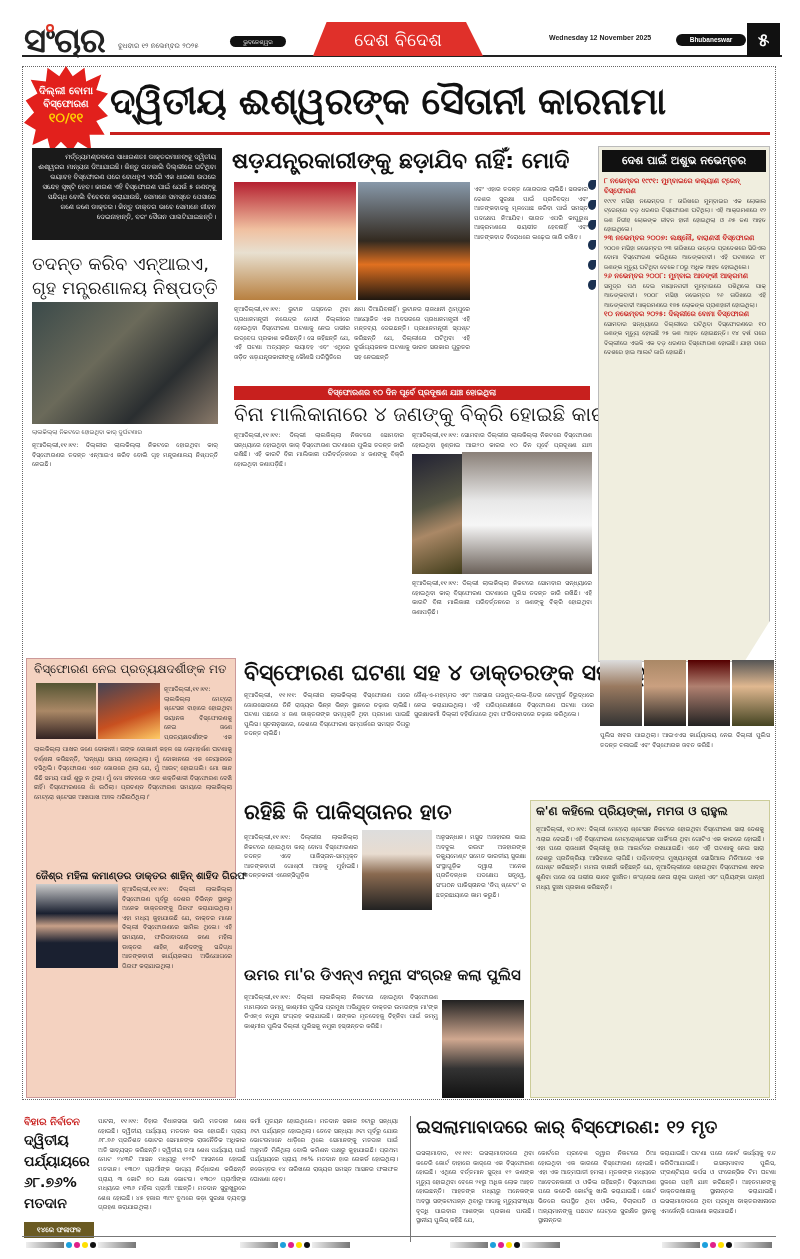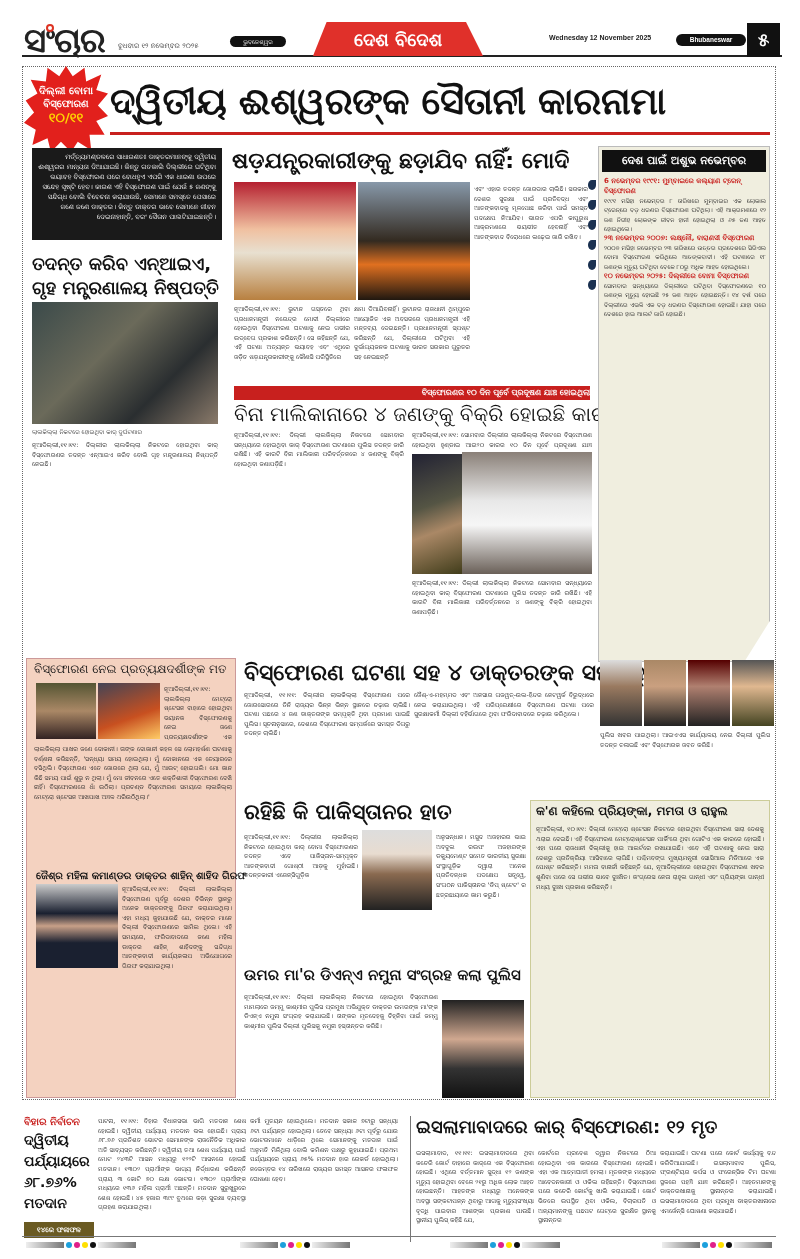--- a/index.html
+++ b/index.html
@@ -3,40 +3,40 @@
 <meta charset="utf-8">
 <style>
 *{box-sizing:border-box;margin:0;padding:0}
 body{width:800px;height:1259px;background:#fff;font-family:"DejaVu Sans",sans-serif;color:#111;position:relative;overflow:hidden}
 .abs{position:absolute}
 .mast{left:22px;top:0;width:760px;height:57px;border-bottom:2px solid #222}
 .logo{left:24px;top:20px;font-family:"DejaVu Serif",serif;font-weight:bold;font-size:34px;color:#222;letter-spacing:-1px}
 .logo-dot{left:46px;top:24px;width:8px;height:8px;border:2px solid #d32;border-radius:50%}
 .mast-date-or{left:118px;top:42px;font-size:7px;color:#333}
 .city-pill{left:230px;top:36px;width:56px;height:11px;background:#111;color:#fff;border-radius:8px;font-size:6px;text-align:center;line-height:11px}
-.section-band{left:313px;top:22px;width:170px;height:34px;background:#e0302a;clip-path:polygon(8% 0,90% 0,100% 100%,0 100%);color:#fff;font-size:18px;font-weight:bold;text-align:center;line-height:36px}
+.section-band{left:313px;top:22px;width:170px;height:34px;background:#e0302a;clip-path:polygon(8% 0,90% 0,100% 100%,0 100%);color:#fff;font-size:18px;font-weight:normal;text-align:center;line-height:36px}
 .date-en{left:549px;top:34px;font-size:7px;font-weight:bold;color:#222;font-family:"Liberation Sans",sans-serif}
 .city-en{left:676px;top:34px;width:70px;height:12px;background:#111;color:#fff;border-radius:7px;font-size:6.5px;font-weight:bold;text-align:center;line-height:12px;font-family:"Liberation Sans",sans-serif}
 .pageno{left:747px;top:23px;width:33px;height:34px;background:#111;color:#fff;font-size:18px;font-weight:bold;text-align:center;line-height:34px}
 .frame{left:22px;top:66px;width:754px;height:1034px;border:1px dotted #666}
 .burst{left:24px;top:66px;width:84px;height:86px;background:#e2201c;clip-path:polygon(50% 0,58% 12%,72% 2%,74% 18%,92% 10%,86% 28%,100% 32%,88% 46%,100% 58%,86% 64%,96% 80%,78% 80%,80% 98%,64% 88%,56% 100%,44% 88%,32% 100%,28% 84%,10% 92%,14% 74%,0 66%,12% 54%,2% 40%,16% 32%,8% 16%,26% 18%,28% 2%,42% 12%);color:#fff;text-align:center;font-weight:bold;padding-top:18px}
 .burst .l{font-size:10px;line-height:13px}
 .burst .d{font-size:13px;color:#ffd400;line-height:16px}
 .mainhead{left:110px;top:80px;width:660px;font-size:37px;font-weight:bold;color:#111;white-space:nowrap;letter-spacing:-0.5px}
 .redrule{left:110px;top:132px;width:660px;height:3px;background:#c8201e}
 .blackbox{left:32px;top:148px;width:190px;height:92px;background:#1a1a1a;color:#fff;font-size:6.8px;line-height:10px;text-align:right;padding:4px 6px}
-.nia-head{left:32px;top:252px;width:200px;font-size:18px;font-weight:bold;line-height:24px}
+.nia-head{left:32px;top:252px;width:200px;font-size:18px;font-weight:normal;line-height:24px}
 .photo{background:linear-gradient(135deg,#3b4a4a,#6b6a5a 40%,#2a2e30 70%,#8a7a6a);}
 .nia-photo{left:32px;top:302px;width:186px;height:122px}
 .nia-cap{left:32px;top:428px;width:186px;font-size:6px;color:#333}
 .body-txt{font-size:6.2px;line-height:9.6px;color:#222;text-align:justify}
 .modi-head{left:232px;top:148px;width:360px;font-size:22px;font-weight:bold;white-space:nowrap}
 .modi-photo{left:234px;top:182px;width:122px;height:118px;background:linear-gradient(180deg,#b52030,#f0c0a0 40%,#e8e0d0 60%,#b88040)}
 .fire-photo{left:358px;top:182px;width:112px;height:118px;background:linear-gradient(180deg,#8899aa,#332a20 50%,#e07020 70%,#201810)}
-.redbar{left:234px;top:386px;width:356px;height:14px;background:#c8201e;color:#fff;font-size:8px;font-weight:bold;text-align:right;line-height:14px}
+.redbar{left:234px;top:386px;width:356px;height:14px;background:#c8201e;color:#fff;font-size:8px;font-weight:bold;text-align:center;line-height:14px}
 .car-head{left:234px;top:402px;width:360px;font-size:20px;white-space:nowrap}
 .carblast{left:412px;top:454px;width:68px;height:120px;background:linear-gradient(160deg,#223,#554 40%,#aa8866 60%,#331)}
 .carwhite{left:462px;top:452px;width:130px;height:122px;background:linear-gradient(180deg,#8a8078,#e8e8e8 40%,#f6f6f6 60%,#6a6058)}
 .side{left:598px;top:146px;width:172px;height:516px;background:#f0eedf;border:1px solid #bbb;clip-path:polygon(0 0,100% 0,100% 92%,85% 100%,0 100%)}
 .side-head{left:602px;top:150px;width:164px;height:22px;background:#111;color:#fff;font-size:11px;font-weight:bold;text-align:center;line-height:22px}
 .side-sub{font-size:7px;font-weight:bold;color:#c8201e;line-height:10px}
 .side-body{font-size:6px;line-height:9.3px;color:#222;text-align:justify}
 .wit-box{left:26px;top:658px;width:210px;height:440px;background:#f4d2c0;border:1px solid #c99}
 .wit-head{left:34px;top:662px;font-size:12px;font-weight:normal;white-space:nowrap}
 .wit-photo1{left:36px;top:683px;width:60px;height:56px;background:linear-gradient(180deg,#553,#a86 50%,#322)}
@@ -113,26 +113,30 @@
 <div class="abs body-txt" style="left:234px;top:430px;width:170px;height:224px;overflow:hidden">ନୂଆଦିଲ୍ଲୀ,୧୧।୧୧: ଦିଲ୍ଲୀ ଲାଲକିଲ୍ଲା ନିକଟରେ ସୋମବାର ସନ୍ଧ୍ୟାରେ ହୋଇଥିବା କାର୍ ବିସ୍ଫୋରଣ ଘଟଣାରେ ପୁଲିସ ତଦନ୍ତ ଜାରି ରଖିଛି। ଏହି କାରଟି ବିନା ମାଲିକାନା ପରିବର୍ତ୍ତନରେ ୪ ଜଣଙ୍କୁ ବିକ୍ରି ହୋଇଥିବା ଜଣାପଡ଼ିଛି।</div>
 <div class="abs body-txt" style="left:412px;top:430px;width:180px;height:20px;overflow:hidden">ନୂଆଦିଲ୍ଲୀ,୧୧।୧୧: ସୋମବାର ଦିଲ୍ଲୀର ଲାଲକିଲ୍ଲା ନିକଟରେ ବିସ୍ଫୋରଣ ହୋଇଥିବା ହୁଣ୍ଡାଇ ଆଇ୨୦ କାରର ୧୦ ଦିନ ପୂର୍ବେ ପ୍ରଦୂଷଣ ଯାଞ୍ଚ ହୋଇଥିଲା।</div>
 <div class="abs carblast"></div>
 <div class="abs carwhite"></div>
 <div class="abs body-txt" style="left:412px;top:578px;width:180px;height:76px;overflow:hidden">ନୂଆଦିଲ୍ଲୀ,୧୧।୧୧: ଦିଲ୍ଲୀ ଲାଲକିଲ୍ଲା ନିକଟରେ ସୋମବାର ସନ୍ଧ୍ୟାରେ ହୋଇଥିବା କାର୍ ବିସ୍ଫୋରଣ ଘଟଣାରେ ପୁଲିସ ତଦନ୍ତ ଜାରି ରଖିଛି। ଏହି କାରଟି ବିନା ମାଲିକାନା ପରିବର୍ତ୍ତନରେ ୪ ଜଣଙ୍କୁ ବିକ୍ରି ହୋଇଥିବା ଜଣାପଡ଼ିଛି।</div>
 
 <div class="abs side"></div>
 <div class="abs side-head">ଦେଶ ପାଇଁ ଅଶୁଭ ନଭେମ୍ବର</div>
 <div class="abs" style="left:604px;top:176px;width:162px;height:480px;overflow:hidden">
   <div>
-      <div class="side-sub">6 ନଭେମ୍ବର ୧୯୯୧: ମୁମ୍ବାଇରେ କଲ୍ୟାଣ ଟ୍ରେନ୍ ବିସ୍ଫୋରଣ</div>
+      <div class="side-sub">୮ ନଭେମ୍ବର ୧୯୯୧: ମୁମ୍ବାଇରେ କଲ୍ୟାଣ ଟ୍ରେନ୍ ବିସ୍ଫୋରଣ</div>
       <div class="side-body">୧୯୯୧ ମସିହା ନଭେମ୍ବର ୮ ତାରିଖରେ ମୁମ୍ବାଇର ଏକ ଲୋକାଲ ଟ୍ରେନ୍‌ରେ ବଡ଼ ଧରଣର ବିସ୍ଫୋରଣ ଘଟିଥିଲା। ଏହି ଆକ୍ରମଣରେ ୧୨ ଜଣ ନିରୀହ ଲୋକଙ୍କ ଜୀବନ ହାନୀ ହୋଇଥିଲା ଓ ୬୫ ଜଣ ଆହତ ହୋଇଥିଲେ।</div>
     </div>
   <div>
       <div class="side-sub">୨୩ ନଭେମ୍ବର ୨୦୦୭: ଲକ୍ଷ୍ନୌ, ବାରାଣସୀ ବିସ୍ଫୋରଣ</div>
       <div class="side-body">୨୦୦୭ ମସିହା ନଭେମ୍ବର ୨୩ ତାରିଖରେ ଉତ୍ତର ପ୍ରଦେଶରେ ସିରିଏଲ ବୋମା ବିସ୍ଫୋରଣ କରିଥିଲେ ଆତଙ୍କବାଦୀ। ଏହି ଘଟଣାରେ ୧୮ ଜଣଙ୍କ ମୃତ୍ୟୁ ଘଟିଥିବା ବେଳେ ୮୦ରୁ ଅଧିକ ଆହତ ହୋଇଥିଲେ।</div>
+    </div>
+  <div>
+      <div class="side-sub">୨୬ ନଭେମ୍ବର ୨୦୦୮: ମୁମ୍ବାଇ ଆତଙ୍କୀ ଆକ୍ରମଣ</div>
+      <div class="side-body">ସମୁଦ୍ର ପଥ ଦେଇ ମାୟାନଗରୀ ମୁମ୍ବାଇରେ ପଶିଥିଲେ ପାକ୍ ଆତଙ୍କବାଦୀ। ୨୦୦୮ ମସିହା ନଭେମ୍ବର ୨୬ ତାରିଖରେ ଏହି ଆତଙ୍କବାଦୀ ଆକ୍ରମଣରେ ୧୭୫ ଲୋକଙ୍କ ପ୍ରାଣହାନୀ ହୋଇଥିଲା।</div>
     </div>
   <div>
       <div class="side-sub">୧୦ ନଭେମ୍ବର ୨୦୨୫: ଦିଲ୍ଲୀରେ ବୋମା ବିସ୍ଫୋରଣ</div>
       <div class="side-body">ସୋମବାର ସନ୍ଧ୍ୟାରେ ଦିଲ୍ଲୀରେ ଘଟିଥିବା ବିସ୍ଫୋରଣରେ ୧୦ ଜଣଙ୍କ ମୃତ୍ୟୁ ହୋଇଛି ୨୫ ଜଣ ଆହତ ହୋଇଛନ୍ତି। ୧୪ ବର୍ଷ ପରେ ଦିଲ୍ଲୀରେ ଏଭଳି ଏକ ବଡ଼ ଧରଣର ବିସ୍ଫୋରଣ ହୋଇଛି। ଯାହା ପରେ ଦେଶରେ ହାଇ ଆଲର୍ଟ ଜାରି ହୋଇଛି।</div>
     </div>
 </div>
 
 <div class="abs wit-box"></div>
 <div class="abs wit-head">ବିସ୍ଫୋରଣ ନେଇ ପ୍ରତ୍ୟକ୍ଷଦର୍ଶୀଙ୍କ ମତ</div>
 <div class="abs wit-photo1"></div>

